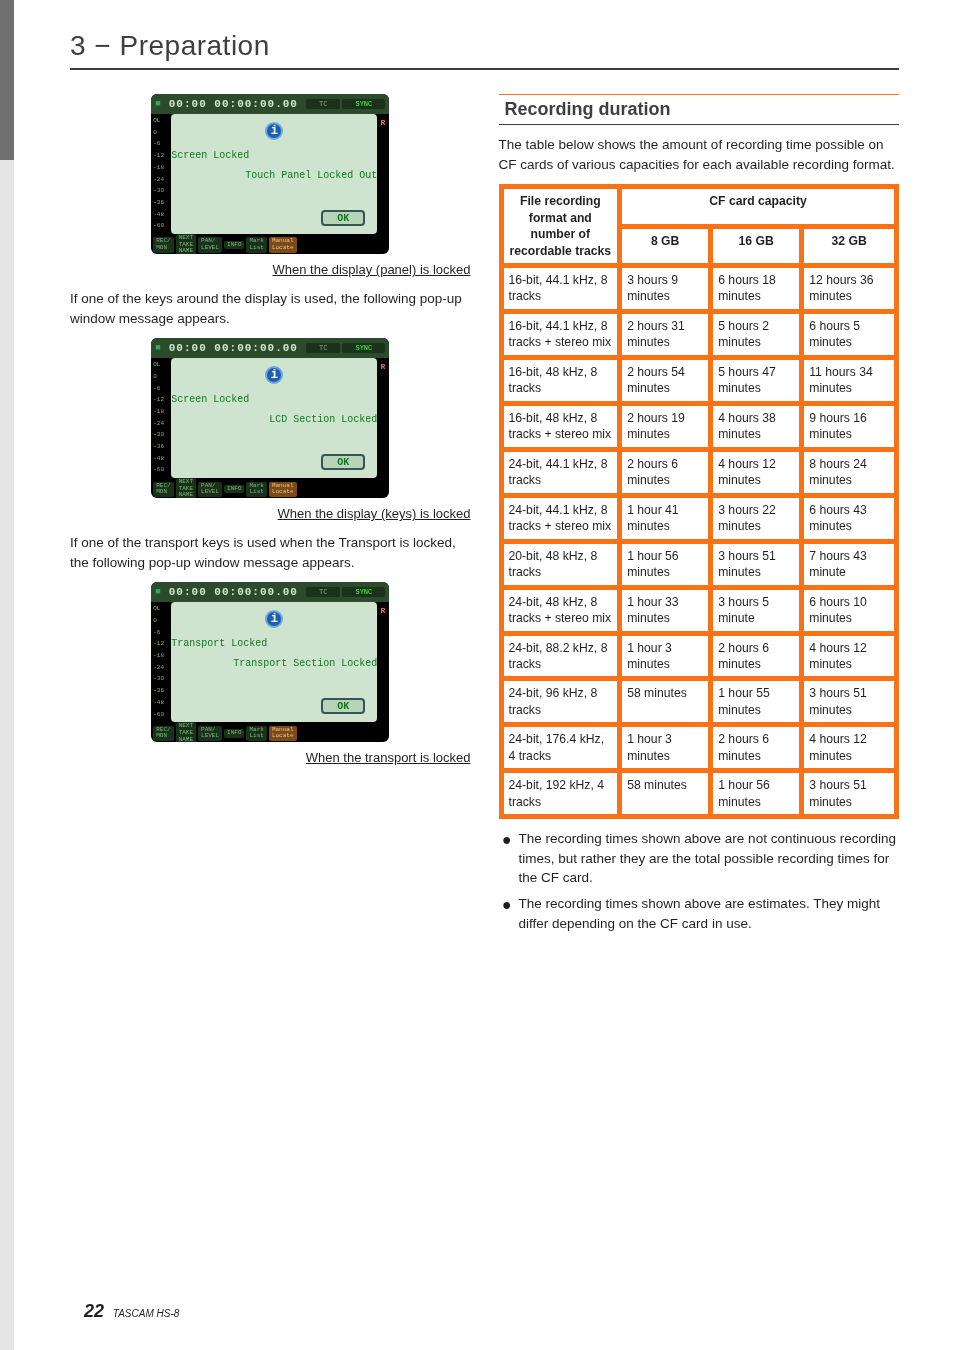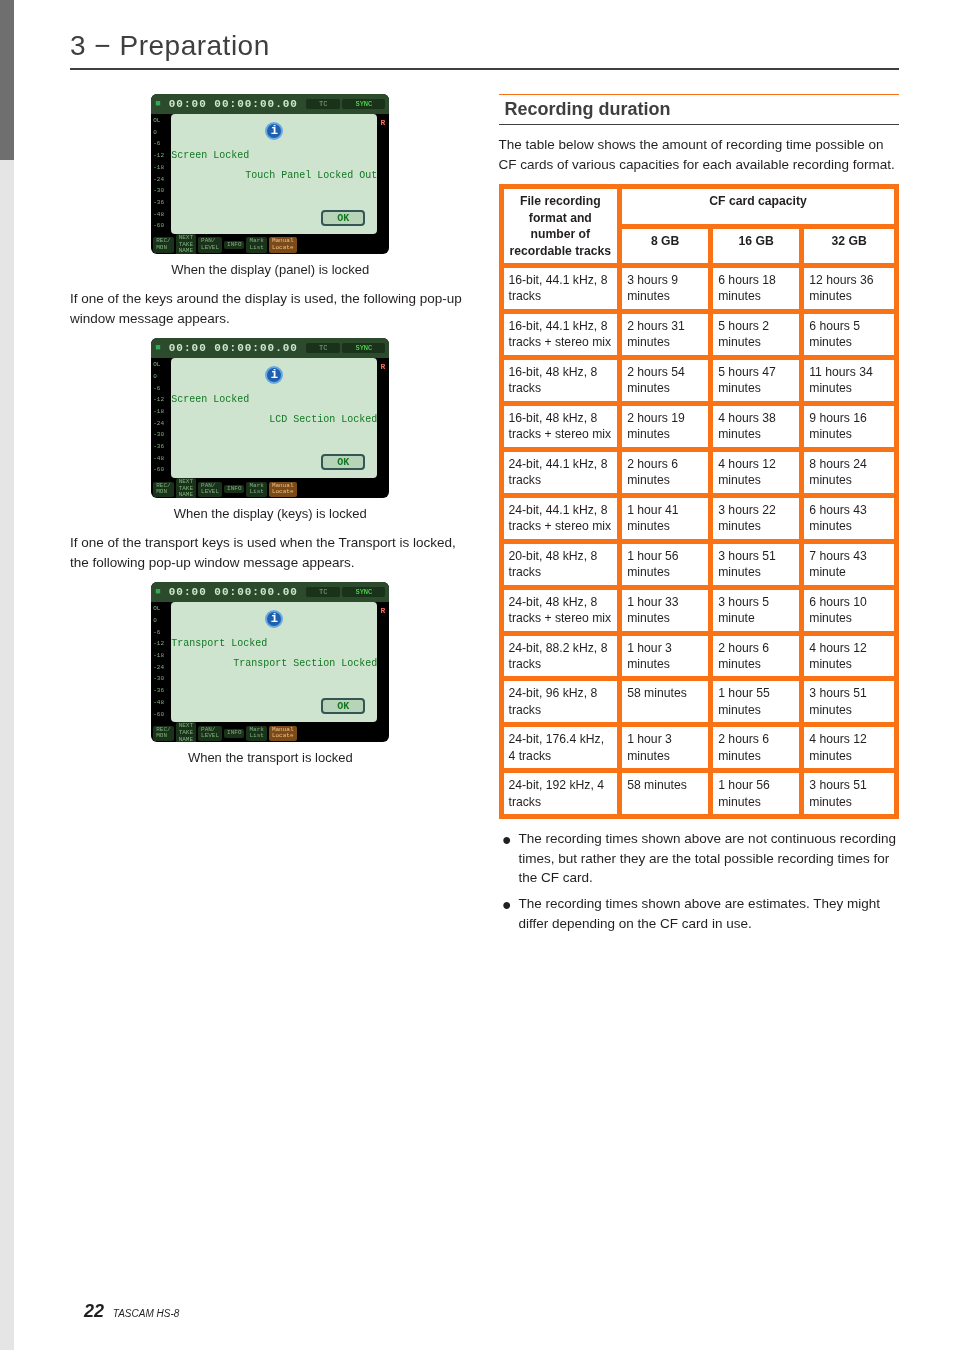--- a/index.html
+++ b/index.html
@@ -20,21 +20,21 @@
   .lcd-left { position:absolute; top:20px; bottom:20px; left:2px; width:16px; display:flex; flex-direction:column; justify-content:space-between; font-size:6px; color:#7fb07f; padding:4px 0; }
   .lcd-left span { line-height:1.1; }
   .lcd-right { position:absolute; top:24px; right:4px; font-size:8px; color:#ff6b5a; font-weight:700; }
   .lcd-info { position:absolute; top:8px; left:50%; transform:translateX(-50%); width:18px; height:18px; border-radius:50%; background:#1e5fb0; color:#fff; font-size:12px; font-weight:700; display:flex; align-items:center; justify-content:center; border:2px solid #6aa9e0; }
   .lcd-line1 { position:absolute; top:36px; width:100%; text-align:left; font-size:10px; color:#172; }
   .lcd-line2 { position:absolute; top:56px; width:100%; text-align:right; font-size:10px; color:#172; }
   .lcd-ok { position:absolute; bottom:8px; right:12px; width:44px; height:16px; border:2px solid #355; border-radius:4px; background:#b8d4b8; color:#172; font-size:10px; font-weight:700; display:flex; align-items:center; justify-content:center;margin-left:43px; }
   .lcd-bot { position:absolute; bottom:0; left:0; right:0; height:18px; display:flex; align-items:center; padding:0 2px; gap:2px; font-size:6px; color:#7fb07f; }
   .lcd-bot .bt { background:#1a321a; padding:1px 3px; border-radius:2px; line-height:1.1; }
   .lcd-bot .bt-orange { background:#7a4a1a; color:#f0c080; }
-  .caption { text-align: center; font-size: 13px; margin-bottom: 12px; }
+  .caption { text-align: right; font-size: 13px; margin-bottom: 12px; text-decoration: underline; }
   .para { font-size: 13.5px; line-height: 1.45; margin-bottom: 10px; }
   .h2 { font-size: 18px; font-weight: 700; color: #3f3f3f; border-top: 1px solid #f97316; border-bottom: 1px solid #3f3f3f; padding: 4px 6px; margin-bottom: 10px; }
   table.rec { border-collapse: collapse; width: 100%; font-size: 12.2px; margin-top: 8px; }
   table.rec th, table.rec td { border: 5px solid #f97316; padding: 4px 5px; vertical-align: top; line-height:1.35; }
   table.rec th { font-weight: 700; text-align: center; }
   .bullets { margin-top: 10px; padding-left: 4px; }
   .bullets li { font-size: 13.5px; line-height: 1.45; list-style: none; position: relative; padding-left: 16px; margin-bottom: 6px; }
   .bullets li::before { content: "•"; position: absolute; left: 0; top: -6px; font-size: 24px; font-weight:900; }
   .footer { position: absolute; bottom: 28px; left: 84px; font-size: 10px; font-style: italic; color:#231f20; }
   .footer .pg { font-size: 18px; font-weight: 700; font-style: italic; margin-right: 6px; }

